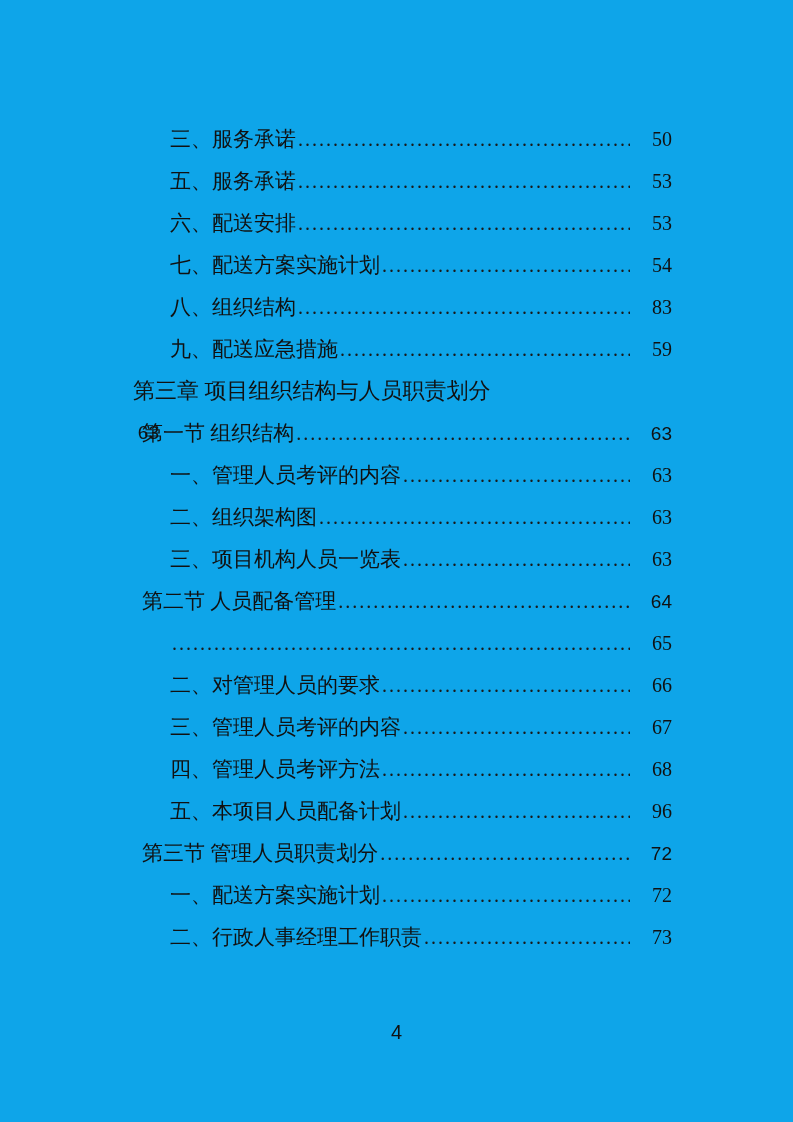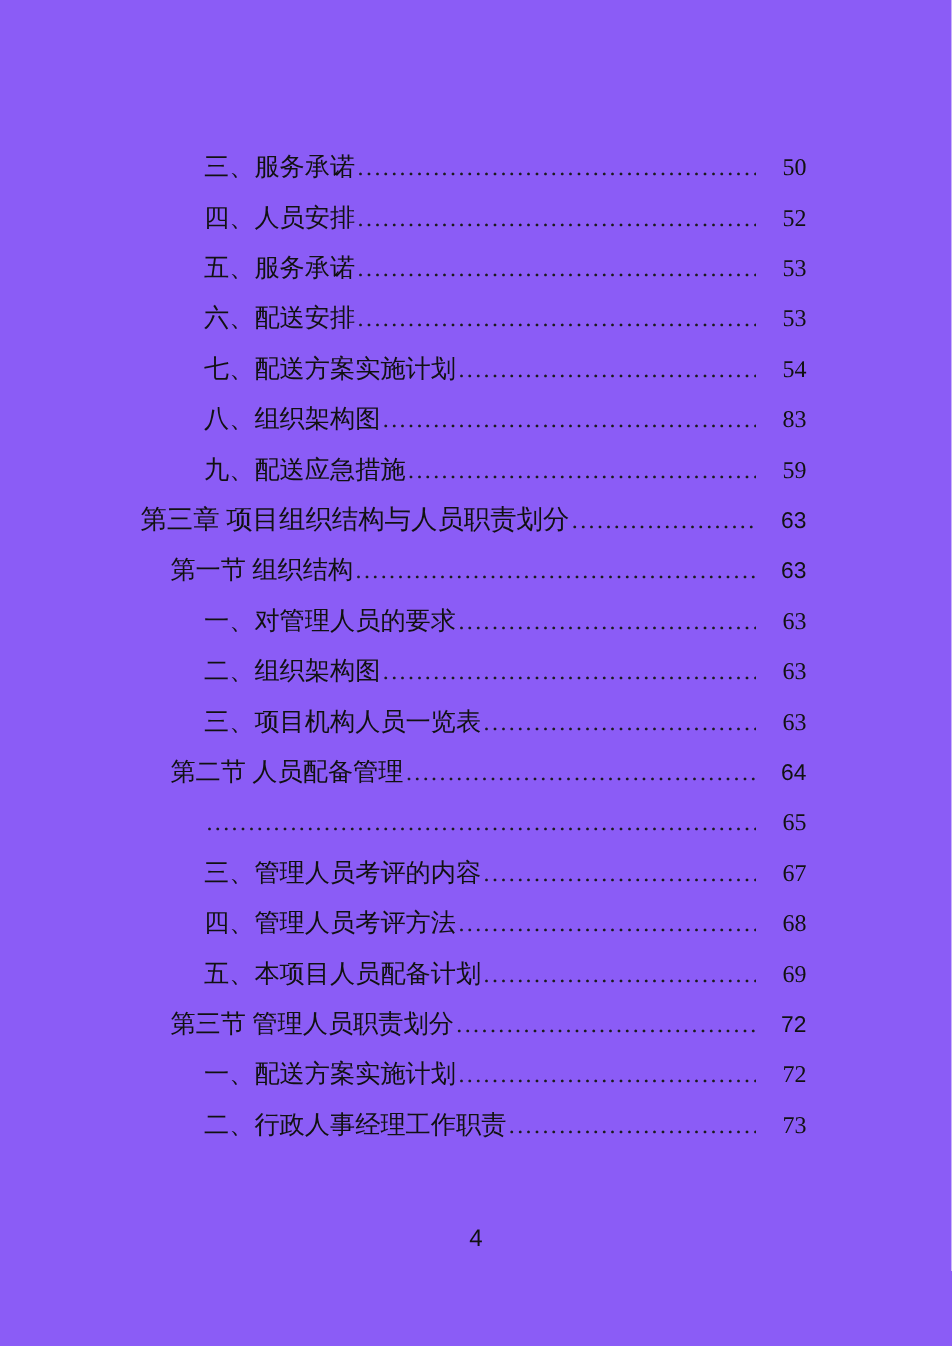--- a/index.html
+++ b/index.html
@@ -4,21 +4,21 @@
 <style>
   html, body {
     margin: 0;
     padding: 0;
     background: #ffffff;
   }
   .page {
     position: relative;
     width: 793px;
     height: 1122px;
-    background: #8b5cf6;
+    background: #0ea5e9;
     color: #111111;
     font-family: "Liberation Serif", serif;
     overflow: hidden;
   }
   .toc {
     position: absolute;
     left: 117px;
     right: 121px;
     top: 118px;
   }
@@ -26,20 +26,21 @@
     display: flex;
     align-items: baseline;
     height: 42px;
     line-height: 42px;
     font-size: 21px;
     white-space: nowrap;
     cursor: pointer;
   }
   .toc-row.chapter {
     font-size: 22px;
+    flex-direction: column;
   }
   .toc-row.section {
     padding-left: 25px;
   }
   .toc-row.item {
     padding-left: 53px;
   }
   .toc-title {
     flex: 0 0 auto;
   }
@@ -83,61 +84,56 @@
 <body>
 
 <div class="page">
   <div class="toc" id="toc">
       <div class="toc-row item">
     <span class="toc-title">三、服务承诺</span>
     <span class="toc-leader"></span>
     <span class="toc-pagenum">50</span>
   </div>
       <div class="toc-row item">
-    <span class="toc-title">四、人员安排</span>
-    <span class="toc-leader"></span>
-    <span class="toc-pagenum">52</span>
-  </div>
-      <div class="toc-row item">
     <span class="toc-title">五、服务承诺</span>
     <span class="toc-leader"></span>
     <span class="toc-pagenum">53</span>
   </div>
       <div class="toc-row item">
     <span class="toc-title">六、配送安排</span>
     <span class="toc-leader"></span>
     <span class="toc-pagenum">53</span>
   </div>
       <div class="toc-row item">
     <span class="toc-title">七、配送方案实施计划</span>
     <span class="toc-leader"></span>
     <span class="toc-pagenum">54</span>
   </div>
       <div class="toc-row item">
-    <span class="toc-title">八、组织架构图</span>
+    <span class="toc-title">八、组织结构</span>
     <span class="toc-leader"></span>
     <span class="toc-pagenum">83</span>
   </div>
       <div class="toc-row item">
     <span class="toc-title">九、配送应急措施</span>
     <span class="toc-leader"></span>
     <span class="toc-pagenum">59</span>
   </div>
       <div class="toc-row chapter">
     <span class="toc-title">第三章 项目组织结构与人员职责划分</span>
     <span class="toc-leader"></span>
     <span class="toc-pagenum">63</span>
   </div>
       <div class="toc-row section">
     <span class="toc-title">第一节 组织结构</span>
     <span class="toc-leader"></span>
     <span class="toc-pagenum">63</span>
   </div>
       <div class="toc-row item">
-    <span class="toc-title">一、对管理人员的要求</span>
+    <span class="toc-title">一、管理人员考评的内容</span>
     <span class="toc-leader"></span>
     <span class="toc-pagenum">63</span>
   </div>
       <div class="toc-row item">
     <span class="toc-title">二、组织架构图</span>
     <span class="toc-leader"></span>
     <span class="toc-pagenum">63</span>
   </div>
       <div class="toc-row item">
     <span class="toc-title">三、项目机构人员一览表</span>
@@ -147,33 +143,38 @@
       <div class="toc-row section">
     <span class="toc-title">第二节 人员配备管理</span>
     <span class="toc-leader"></span>
     <span class="toc-pagenum">64</span>
   </div>
       <div class="toc-row item">
     <span class="toc-leader"></span>
     <span class="toc-pagenum">65</span>
   </div>
       <div class="toc-row item">
+    <span class="toc-title">二、对管理人员的要求</span>
+    <span class="toc-leader"></span>
+    <span class="toc-pagenum">66</span>
+  </div>
+      <div class="toc-row item">
     <span class="toc-title">三、管理人员考评的内容</span>
     <span class="toc-leader"></span>
     <span class="toc-pagenum">67</span>
   </div>
       <div class="toc-row item">
     <span class="toc-title">四、管理人员考评方法</span>
     <span class="toc-leader"></span>
     <span class="toc-pagenum">68</span>
   </div>
       <div class="toc-row item">
     <span class="toc-title">五、本项目人员配备计划</span>
     <span class="toc-leader"></span>
-    <span class="toc-pagenum">69</span>
+    <span class="toc-pagenum">96</span>
   </div>
       <div class="toc-row section">
     <span class="toc-title">第三节 管理人员职责划分</span>
     <span class="toc-leader"></span>
     <span class="toc-pagenum">72</span>
   </div>
       <div class="toc-row item">
     <span class="toc-title">一、配送方案实施计划</span>
     <span class="toc-leader"></span>
     <span class="toc-pagenum">72</span>

